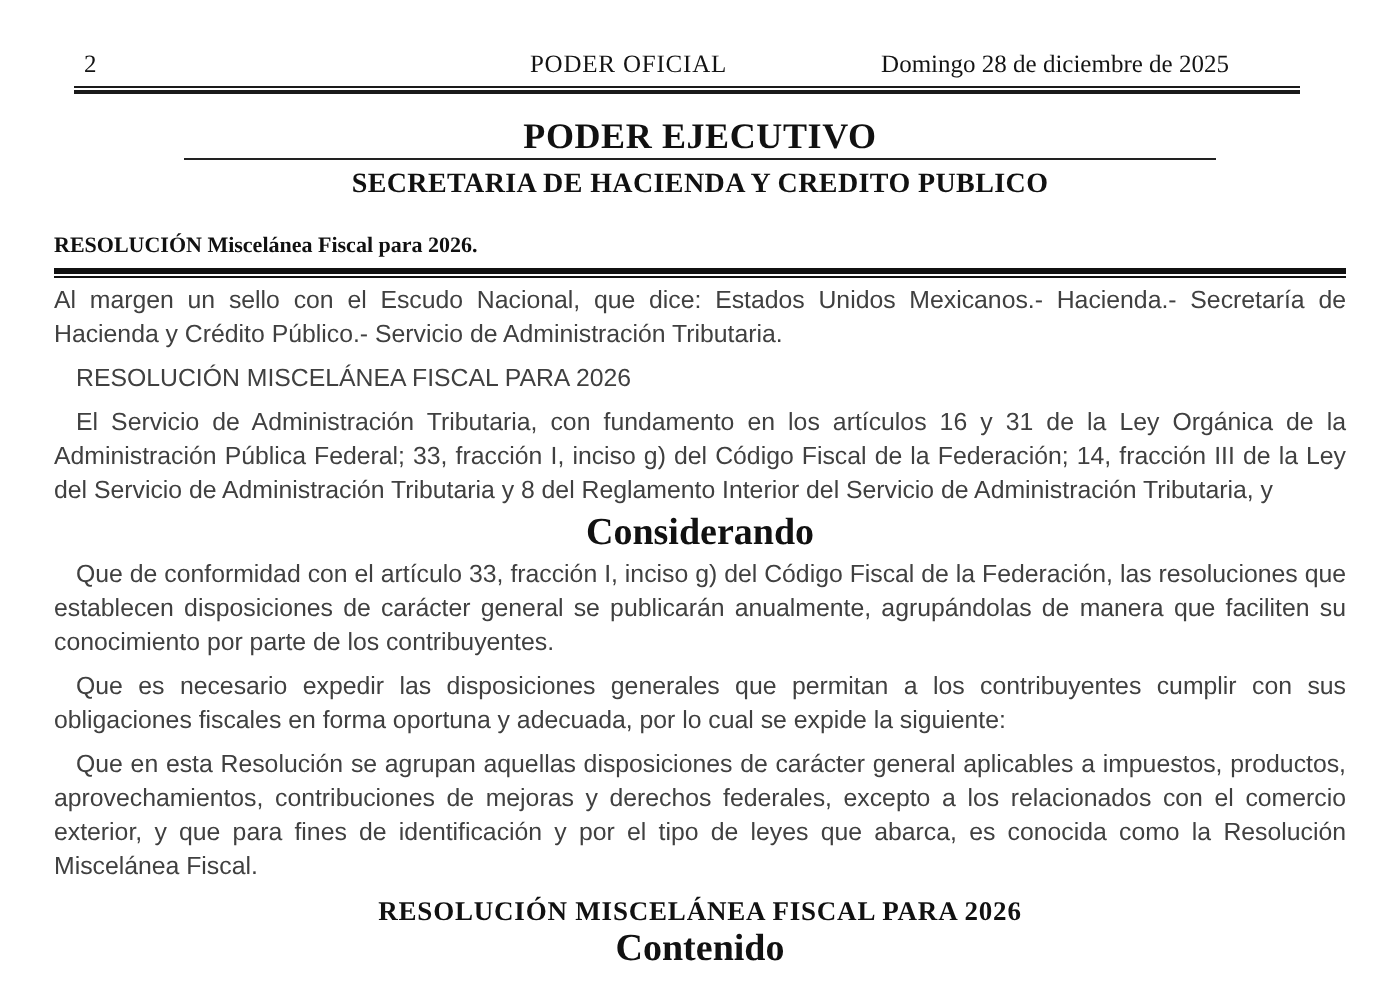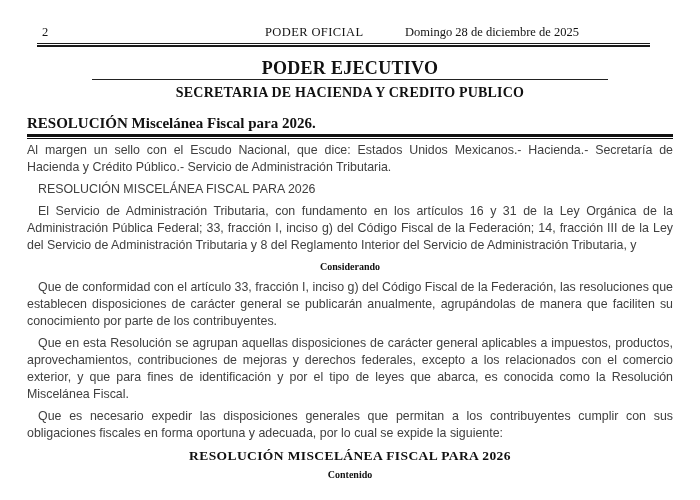--- a/index.html
+++ b/index.html
@@ -18,21 +18,21 @@
     display: flex;
     align-items: baseline;
     margin: 0 50px 0 37px;
     font-family: "Liberation Serif", serif;
     font-size: 12.5px;
     line-height: 15px;
     color: #141414;
   }
   .masthead .m-num   { flex: 1; padding-left: 5px; }
   .masthead .m-title { flex: 1; text-align: center; letter-spacing: 0.4px; }
-  .masthead .m-date  { flex: 1.35; text-align: left; }
+  .masthead .m-date  { flex: 1.35; text-align: center; }
   .masthead-rule {
     margin: 3px 50px 0 37px;
     height: 1px;
     border-top: 1px solid #1a1a1a;
     border-bottom: 2px solid #1a1a1a;
   }
   
   .h-power {
     margin-top: 11px;
     text-align: center;
@@ -56,21 +56,21 @@
     font-size: 14px;
     line-height: 22px;
     color: #111111;
     letter-spacing: 0.2px;
   }
   
   .doc-title {
     margin: 12px 27px 0;
     font-family: "Liberation Serif", serif;
     font-weight: bold;
-    font-size: 15px;
+    font-size: 11px;
     line-height: 15px;
     color: #111111;
   }
   .doc-title-rule {
     margin: 3px 27px 0;
     height: 1px;
     border-top: 3px solid #111111;
     border-bottom: 1px solid #111111;
   }
   
@@ -89,21 +89,21 @@
   .subject-line {
     margin: 5px 0;
     text-indent: 11px;
     text-align: left;
   }
   .serif-heading {
     font-family: "Liberation Serif", serif;
     font-weight: bold;
     color: #111111;
     text-align: center;
-    font-size: 10px;
+    font-size: 19px;
     line-height: 15px;
     margin: 5px 0 4px;
   }
   .resolution-heading { font-size: 13.5px; letter-spacing: 0.4px; margin-top: 6px; }
   .contents-heading   { margin-top: 2px; }
 </style>
 </head>
 <body>
 
 <div class="page">
@@ -126,22 +126,22 @@
     <p class="no-indent" style="margin-top:3px">Al margen un sello con el Escudo Nacional, que dice: Estados Unidos Mexicanos.- Hacienda.- Secretaría de Hacienda y Crédito Público.- Servicio de Administración Tributaria.</p>
 
     <p class="subject-line">RESOLUCIÓN MISCELÁNEA FISCAL PARA 2026</p>
 
     <p>El Servicio de Administración Tributaria, con fundamento en los artículos 16 y 31 de la Ley Orgánica de la Administración Pública Federal; 33, fracción I, inciso g) del Código Fiscal de la Federación; 14, fracción III de la Ley del Servicio de Administración Tributaria y 8 del Reglamento Interior del Servicio de Administración Tributaria, y</p>
 
     <div class="serif-heading">Considerando</div>
 
     <p>Que de conformidad con el artículo 33, fracción I, inciso g) del Código Fiscal de la Federación, las resoluciones que establecen disposiciones de carácter general se publicarán anualmente, agrupándolas de manera que faciliten su conocimiento por parte de los contribuyentes.</p>
 
+    <p>Que es necesario expedir las disposiciones generales que permitan a los contribuyentes cumplir con sus obligaciones fiscales en forma oportuna y adecuada, por lo cual se expide la siguiente:</p>
+
     <p>Que en esta Resolución se agrupan aquellas disposiciones de carácter general aplicables a impuestos, productos, aprovechamientos, contribuciones de mejoras y derechos federales, excepto a los relacionados con el comercio exterior, y que para fines de identificación y por el tipo de leyes que abarca, es conocida como la Resolución Miscelánea Fiscal.</p>
-
-    <p>Que es necesario expedir las disposiciones generales que permitan a los contribuyentes cumplir con sus obligaciones fiscales en forma oportuna y adecuada, por lo cual se expide la siguiente:</p>
 
     <div class="serif-heading resolution-heading">RESOLUCIÓN MISCELÁNEA FISCAL PARA 2026</div>
 
     <div class="serif-heading contents-heading">Contenido</div>
   </div>
 
 </div>
 
 </body></html>

